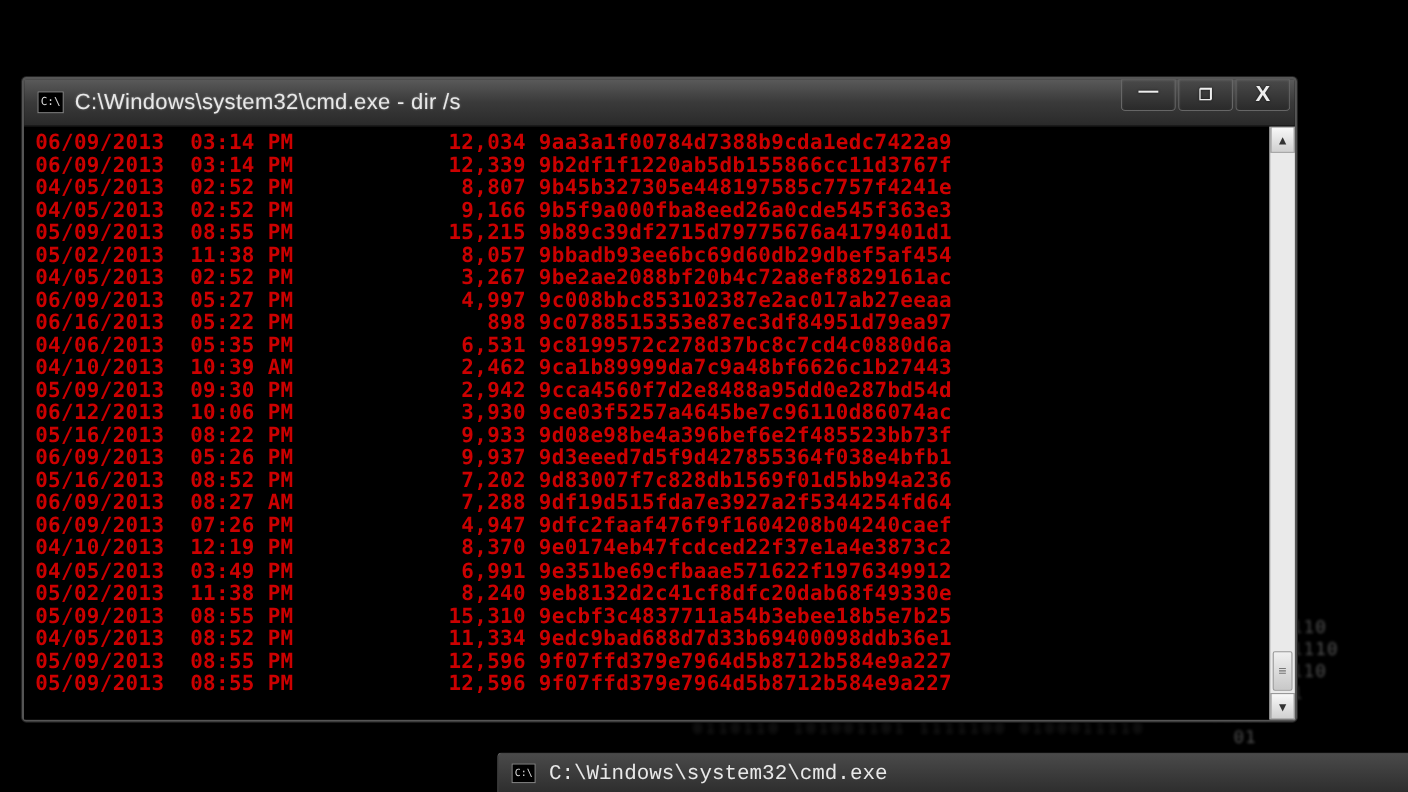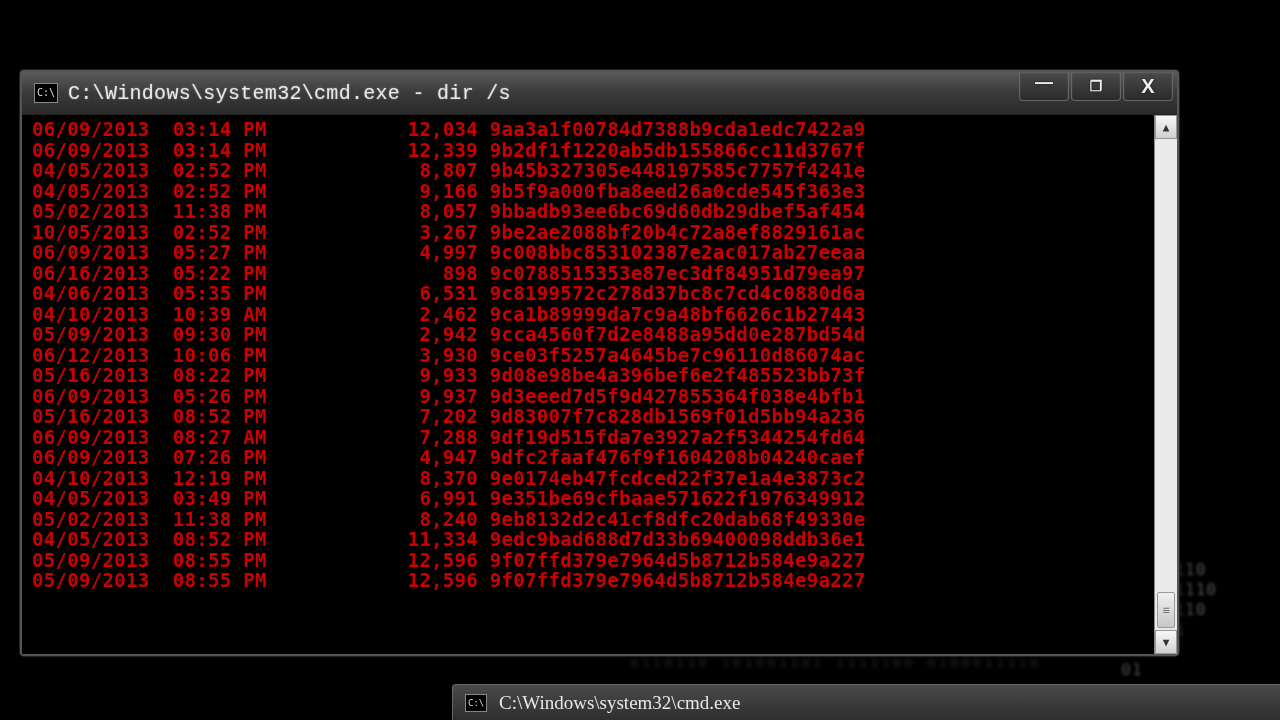--- a/index.html
+++ b/index.html
@@ -75,21 +75,21 @@
     border: 1px solid #888;
     font-size: 10px;
     color: #ddd;
     text-align: left;
     padding-left: 2px;
     line-height: 18px;
     box-sizing: border-box;
   }
   .titlebar .title {
     color: #e8e8e8;
-    font-family: Liberation Mono, monospace;
+    font-family: Liberation Sans, sans-serif;
     font-size: 20px;
     letter-spacing: 0.3px;
     text-shadow: 0 0 2px rgba(255,255,255,0.4);
   }
   .winbuttons {
     position: absolute;
     right: 4px;
     top: 0;
     display: flex;
     height: 28px;
@@ -202,21 +202,21 @@
     background: #000;
     border: 1px solid #888;
     font-size: 9px;
     color: #ddd;
     padding-left: 2px;
     line-height: 16px;
     box-sizing: border-box;
   }
   .taskbar-item .label {
     color: #e8e8e8;
-    font-family: Liberation Serif, serif;
+    font-family: Liberation Mono, monospace;
     font-size: 19px;
   }
 </style>
 </head>
 <body>
 
 <div class="bg-noise">  .110
  010011110
   011001110
 0110100110
@@ -240,36 +240,38 @@
           <span>X</span>
         </div>
     </div>
   </div>
   <div class="client">
     <div class="terminal" id="terminal">
         <div class="line">06/09/2013  03:14 PM            12,034 9aa3a1f00784d7388b9cda1edc7422a9</div>
         <div class="line">06/09/2013  03:14 PM            12,339 9b2df1f1220ab5db155866cc11d3767f</div>
         <div class="line">04/05/2013  02:52 PM             8,807 9b45b327305e448197585c7757f4241e</div>
         <div class="line">04/05/2013  02:52 PM             9,166 9b5f9a000fba8eed26a0cde545f363e3</div>
+        <div class="line">05/09/2013  08:55 PM            15,215 9b89c39df2715d79775676a4179401d1</div>
         <div class="line">05/02/2013  11:38 PM             8,057 9bbadb93ee6bc69d60db29dbef5af454</div>
-        <div class="line">10/05/2013  02:52 PM             3,267 9be2ae2088bf20b4c72a8ef8829161ac</div>
+        <div class="line">04/05/2013  02:52 PM             3,267 9be2ae2088bf20b4c72a8ef8829161ac</div>
         <div class="line">06/09/2013  05:27 PM             4,997 9c008bbc853102387e2ac017ab27eeaa</div>
         <div class="line">06/16/2013  05:22 PM               898 9c0788515353e87ec3df84951d79ea97</div>
         <div class="line">04/06/2013  05:35 PM             6,531 9c8199572c278d37bc8c7cd4c0880d6a</div>
         <div class="line">04/10/2013  10:39 AM             2,462 9ca1b89999da7c9a48bf6626c1b27443</div>
         <div class="line">05/09/2013  09:30 PM             2,942 9cca4560f7d2e8488a95dd0e287bd54d</div>
         <div class="line">06/12/2013  10:06 PM             3,930 9ce03f5257a4645be7c96110d86074ac</div>
         <div class="line">05/16/2013  08:22 PM             9,933 9d08e98be4a396bef6e2f485523bb73f</div>
         <div class="line">06/09/2013  05:26 PM             9,937 9d3eeed7d5f9d427855364f038e4bfb1</div>
         <div class="line">05/16/2013  08:52 PM             7,202 9d83007f7c828db1569f01d5bb94a236</div>
         <div class="line">06/09/2013  08:27 AM             7,288 9df19d515fda7e3927a2f5344254fd64</div>
         <div class="line">06/09/2013  07:26 PM             4,947 9dfc2faaf476f9f1604208b04240caef</div>
         <div class="line">04/10/2013  12:19 PM             8,370 9e0174eb47fcdced22f37e1a4e3873c2</div>
         <div class="line">04/05/2013  03:49 PM             6,991 9e351be69cfbaae571622f1976349912</div>
         <div class="line">05/02/2013  11:38 PM             8,240 9eb8132d2c41cf8dfc20dab68f49330e</div>
+        <div class="line">05/09/2013  08:55 PM            15,310 9ecbf3c4837711a54b3ebee18b5e7b25</div>
         <div class="line">04/05/2013  08:52 PM            11,334 9edc9bad688d7d33b69400098ddb36e1</div>
         <div class="line">05/09/2013  08:55 PM            12,596 9f07ffd379e7964d5b8712b584e9a227</div>
         <div class="line">05/09/2013  08:55 PM            12,596 9f07ffd379e7964d5b8712b584e9a227</div>
       </div>
     <div class="scrollbar">
       <div class="sb-btn">▲</div>
       <div class="sb-track">
         <div class="sb-thumb"></div>
       </div>
       <div class="sb-btn">▼</div>

